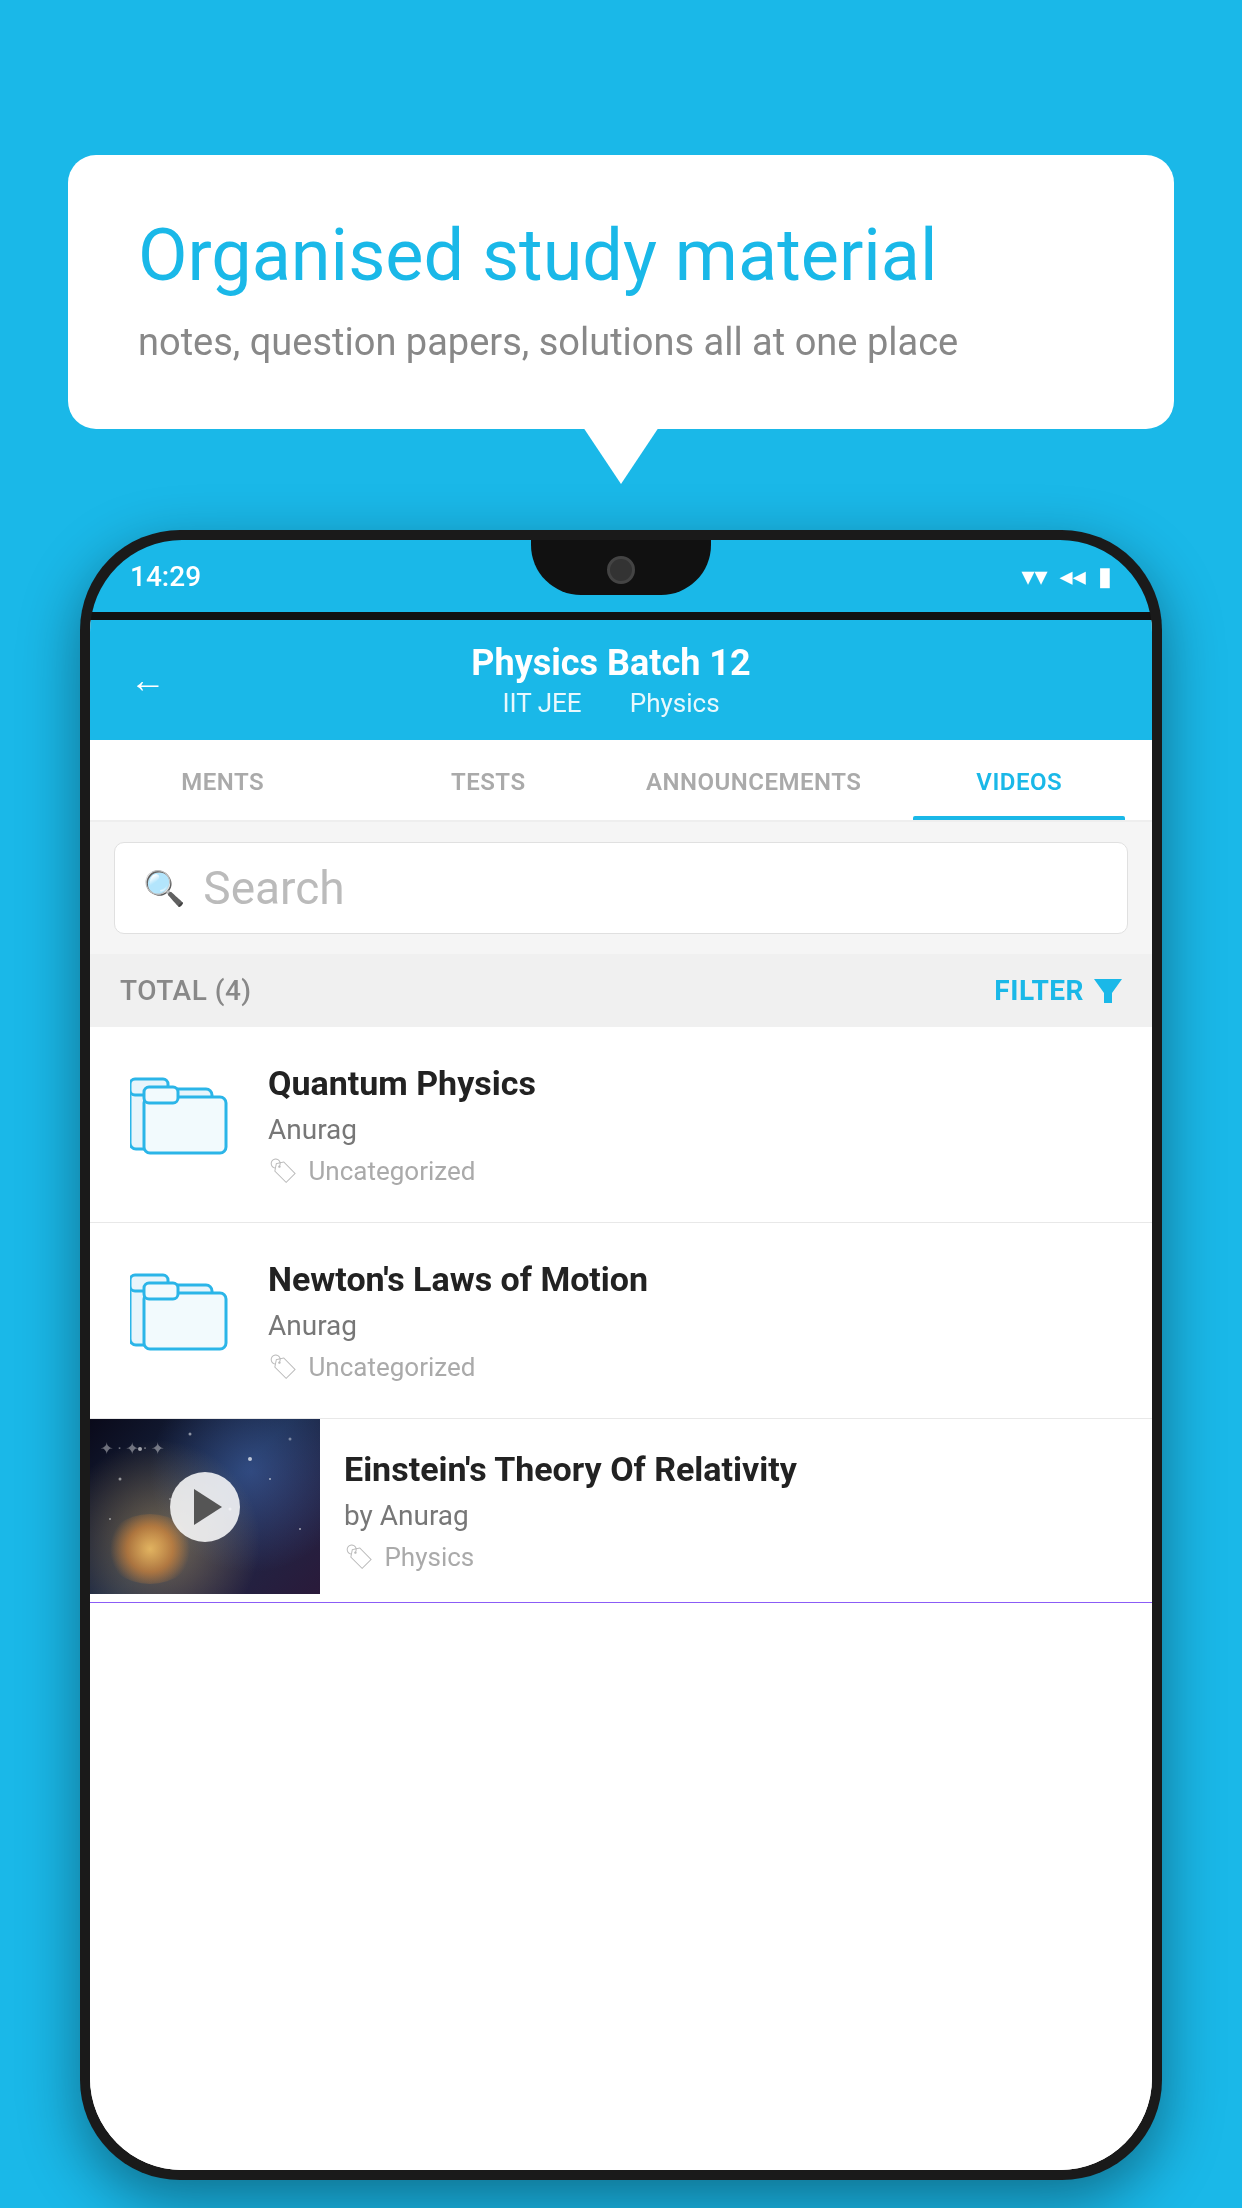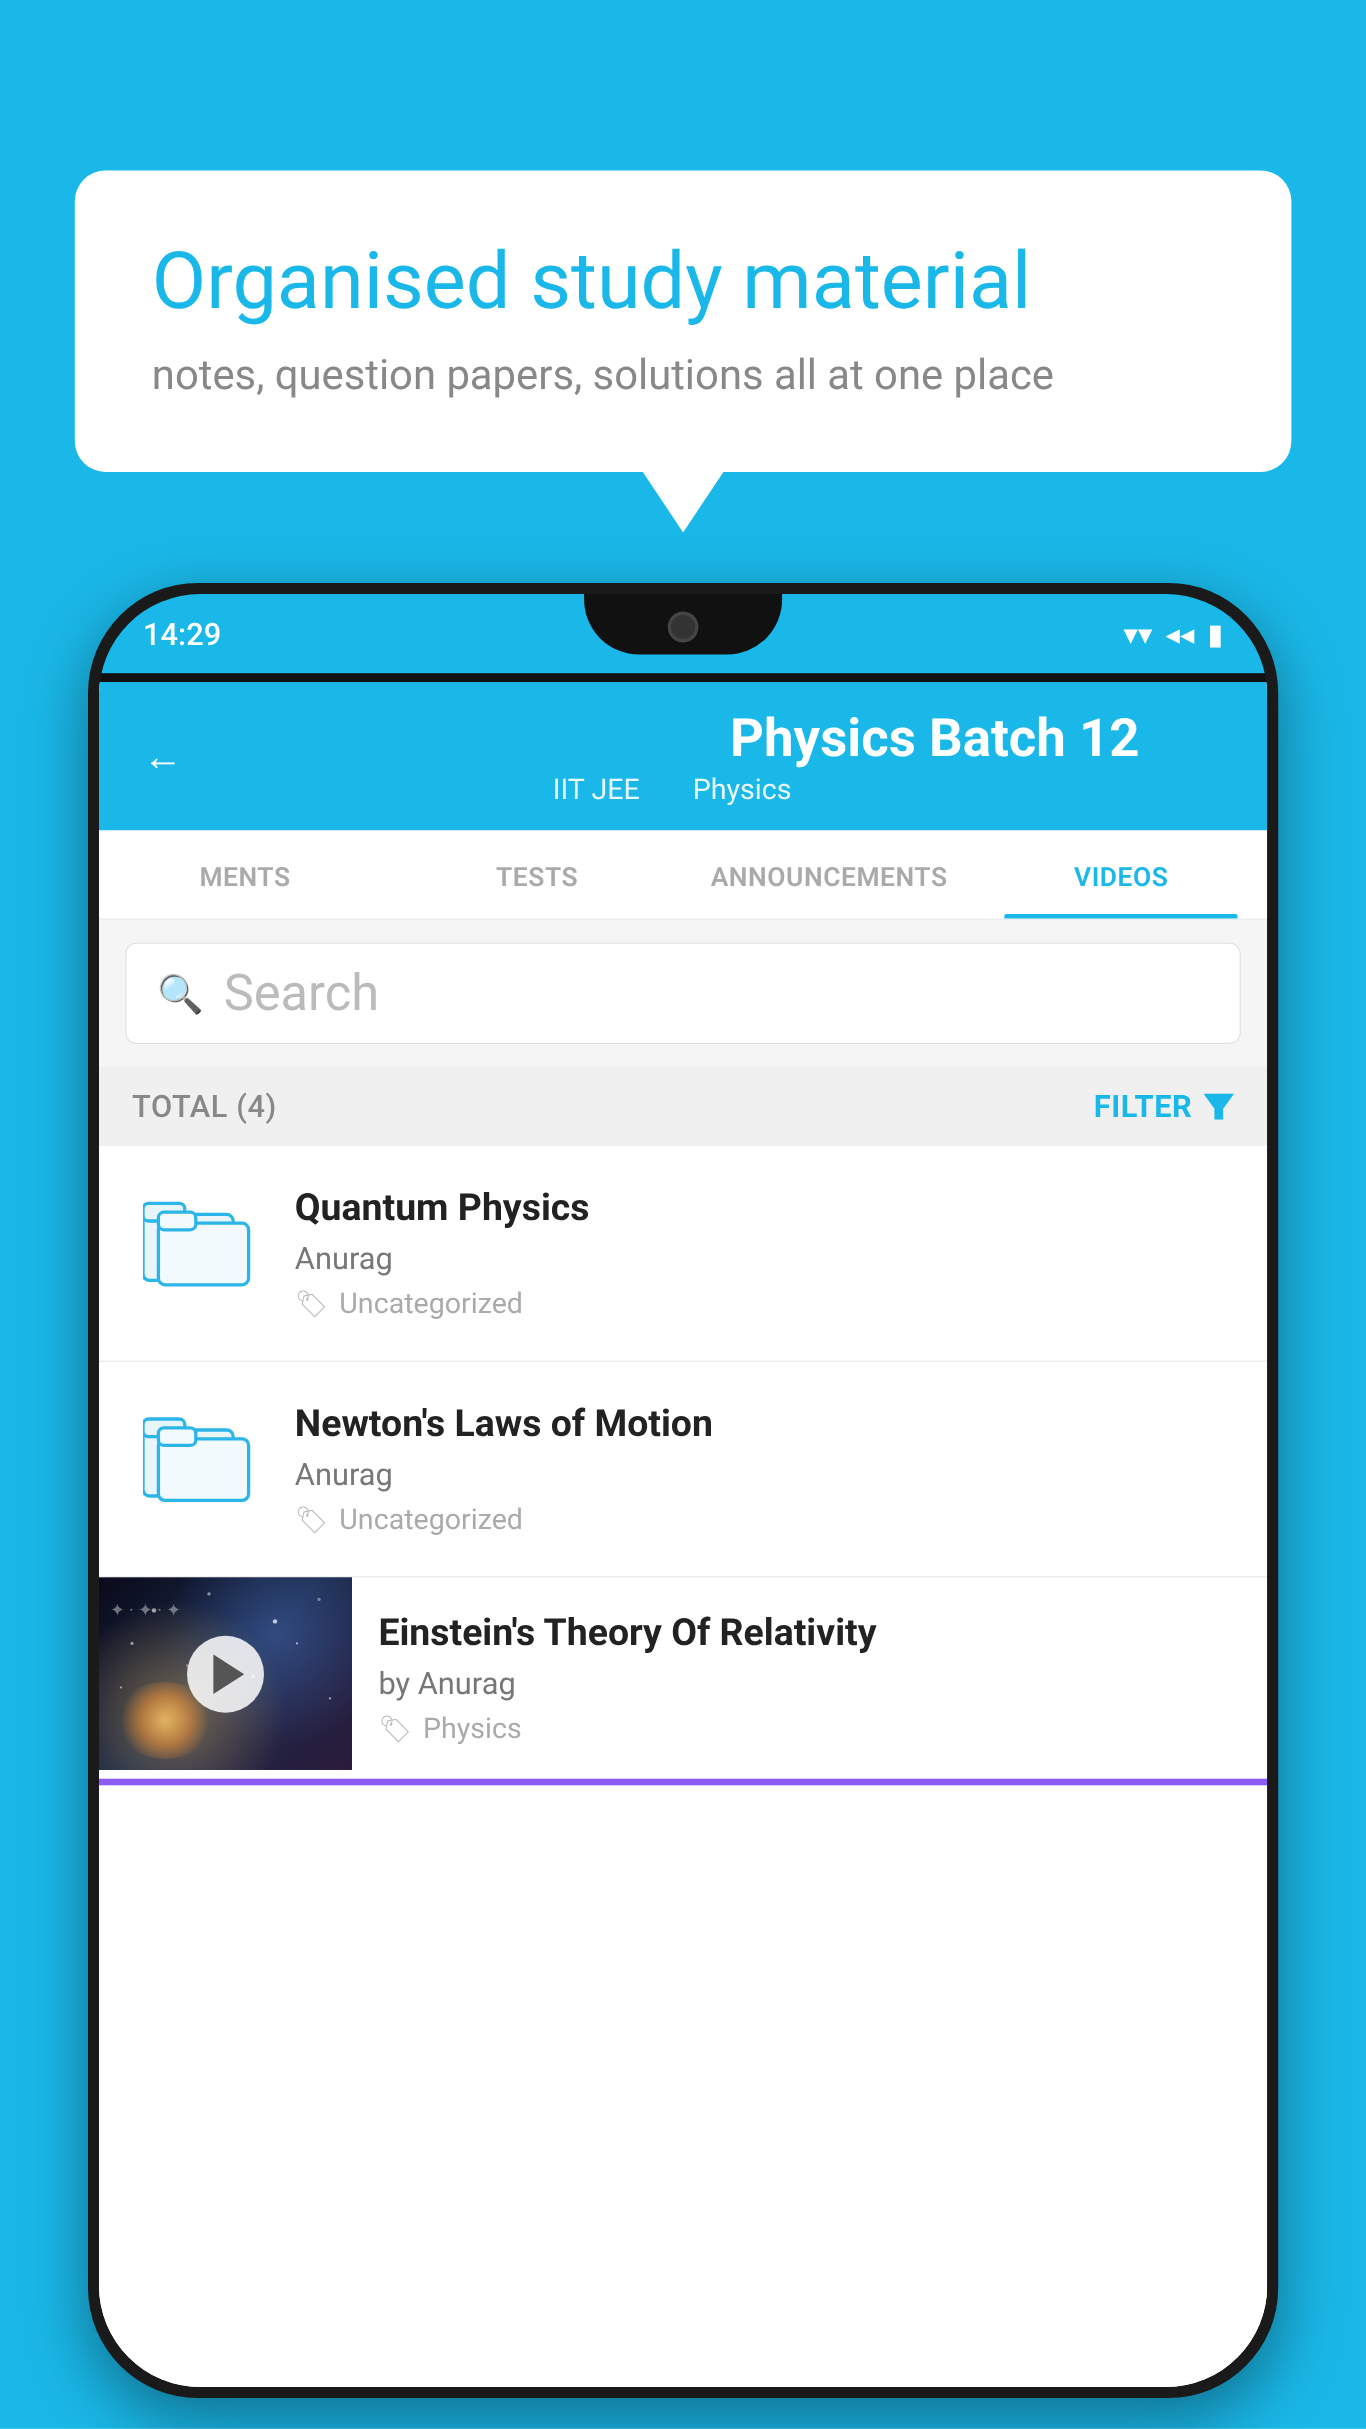--- a/index.html
+++ b/index.html
@@ -149,23 +149,22 @@
       cursor: pointer;
     }
 
     .header-title-block {
       flex: 1;
       text-align: center;
     }
 
     .header-title {
       color: white;
-      font-size: 48px;
+      font-size: 36px;
       font-weight: 700;
-      text-align: right;
     }
 
     .header-subtitle {
       color: rgba(255,255,255,0.9);
       font-size: 26px;
       margin-top: 4px;
     }
 
     .header-subtitle span {
       margin: 0 8px;
@@ -311,21 +310,21 @@
     .tag-icon {
       font-size: 24px;
       color: #bbb;
     }
 
     
     .video-item-thumb {
       display: flex;
       align-items: flex-start;
       padding: 0 0 0 0;
-      border-bottom: 6px solid #8b5cf6;
+      border-bottom: 1px solid #8b5cf6;
       cursor: pointer;
     }
 
     .einstein-thumb {
       width: 230px;
       height: 175px;
       flex-shrink: 0;
       background: linear-gradient(135deg, #1a1a2e 0%, #16213e 30%, #0f3460 60%, #533483 100%);
       position: relative;
       overflow: hidden;

